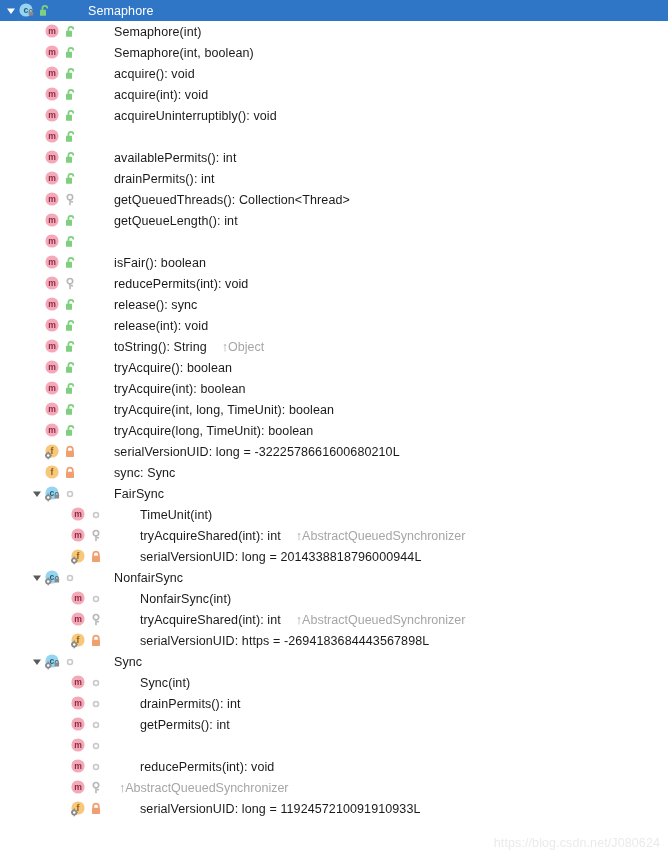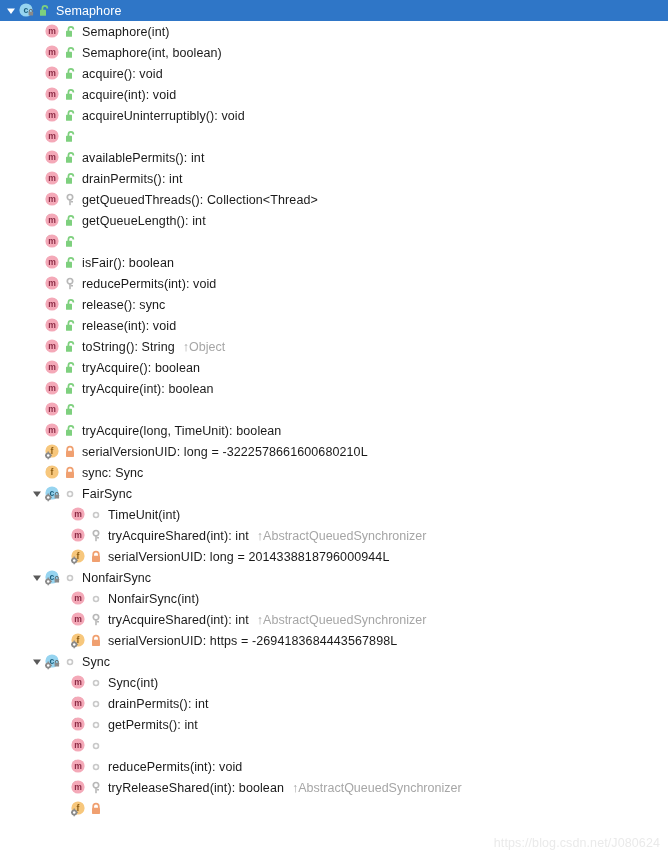--- a/index.html
+++ b/index.html
@@ -76,25 +76,26 @@
     display: flex;
     align-items: center;
     justify-content: center;
   }
   .access svg { display: block; }
 
   .label {
     flex: 0 0 auto;
     padding-left: 4px;
     letter-spacing: 0.1px;
+    margin-left: 32px;
   }
 
   .overridden {
     flex: 0 0 auto;
-    padding-left: 8px;
+    padding-left: 15px;
     color: #a6a6a6;
   }
 
   #watermark {
     position: absolute;
     right: 8px;
     bottom: 10px;
     color: #eaeaea;
     font-size: 12.5px;
     font-family: "Liberation Sans", "DejaVu Sans", sans-serif;
@@ -446,20 +447,21 @@
           <circle cx="7" cy="7" r="6.6" fill="#f4a9b8"></circle>
           <text x="7" y="10.4" font-family="Liberation Sans, sans-serif" font-size="8.6" font-weight="bold" text-anchor="middle" fill="#8c2b45">m</text>
         </svg>
       </span>
       <span class="access">
         <svg width="12" height="14" viewBox="0 0 12 14">
           <path d="M4.4,6.0 v-1.6 a2.5,2.5 0 0 1 5.0,0" fill="none" stroke="#7ed07e" stroke-width="1.7"></path>
           <rect x="2.0" y="5.8" width="6.0" height="6.0" rx="0.6" fill="#7ed07e"></rect>
         </svg>
       </span>
+      <span class="label">tryAcquire(int, long, TimeUnit): boolean</span>
     </div>
     <div class="row">
       <span class="indent" style="width: 30px;"></span>
       <span class="twisty-spacer"></span>
       <span class="kind">
         <svg width="16" height="16" viewBox="0 0 16 16">
           <circle cx="7" cy="7" r="6.6" fill="#f4a9b8"></circle>
           <text x="7" y="10.4" font-family="Liberation Sans, sans-serif" font-size="8.6" font-weight="bold" text-anchor="middle" fill="#8c2b45">m</text>
         </svg>
       </span>
@@ -805,21 +807,20 @@
           <text x="7" y="10.4" font-family="Liberation Sans, sans-serif" font-size="8.6" font-weight="bold" text-anchor="middle" fill="#8c2b45">m</text>
         </svg>
       </span>
       <span class="access">
         <svg width="12" height="14" viewBox="0 0 12 14">
           <circle cx="6" cy="4.2" r="2.7" fill="none" stroke="#b8b8b8" stroke-width="1.7"></circle>
           <rect x="5.2" y="6.2" width="1.6" height="6.0" fill="#b8b8b8"></rect>
           <rect x="6.8" y="8.0" width="2.2" height="1.5" fill="#b8b8b8"></rect>
         </svg>
       </span>
-      <span class="label">tryReleaseShared(int): boolean</span>
       <span class="overridden">↑AbstractQueuedSynchronizer</span>
     </div>
     <div class="row">
       <span class="indent" style="width: 56px;"></span>
       <span class="twisty-spacer"></span>
       <span class="kind">
         <svg width="16" height="16" viewBox="0 0 16 16">
           <circle cx="7" cy="7" r="6.6" fill="#f7c77c"></circle>
           <text x="7" y="10.4" font-family="Liberation Sans, sans-serif" font-size="8.6" font-weight="bold" text-anchor="middle" fill="#8a5a10">f</text>
           <circle cx="3.2" cy="11.4" r="3.0" fill="#8a8a8a"></circle>
@@ -829,16 +830,17 @@
           <rect x="-0.4" y="10.75" width="1.7" height="1.3" fill="#8a8a8a"></rect>
           <rect x="5.1" y="10.75" width="1.7" height="1.3" fill="#8a8a8a"></rect>
         </svg>
       </span>
       <span class="access">
         <svg width="12" height="14" viewBox="0 0 12 14">
           <path d="M3.2,6.0 v-1.6 a2.8,2.8 0 0 1 5.6,0 v1.6" fill="none" stroke="#f0a070" stroke-width="1.7"></path>
           <rect x="2.0" y="5.8" width="8.0" height="6.2" rx="0.7" fill="#f0a070"></rect>
         </svg>
       </span>
+      <span class="label">serialVersionUID: long = 1192457210091910933L</span>
     </div>
   </div>
 
 <div id="watermark">https://blog.csdn.net/J080624</div>
 
 </body></html>

